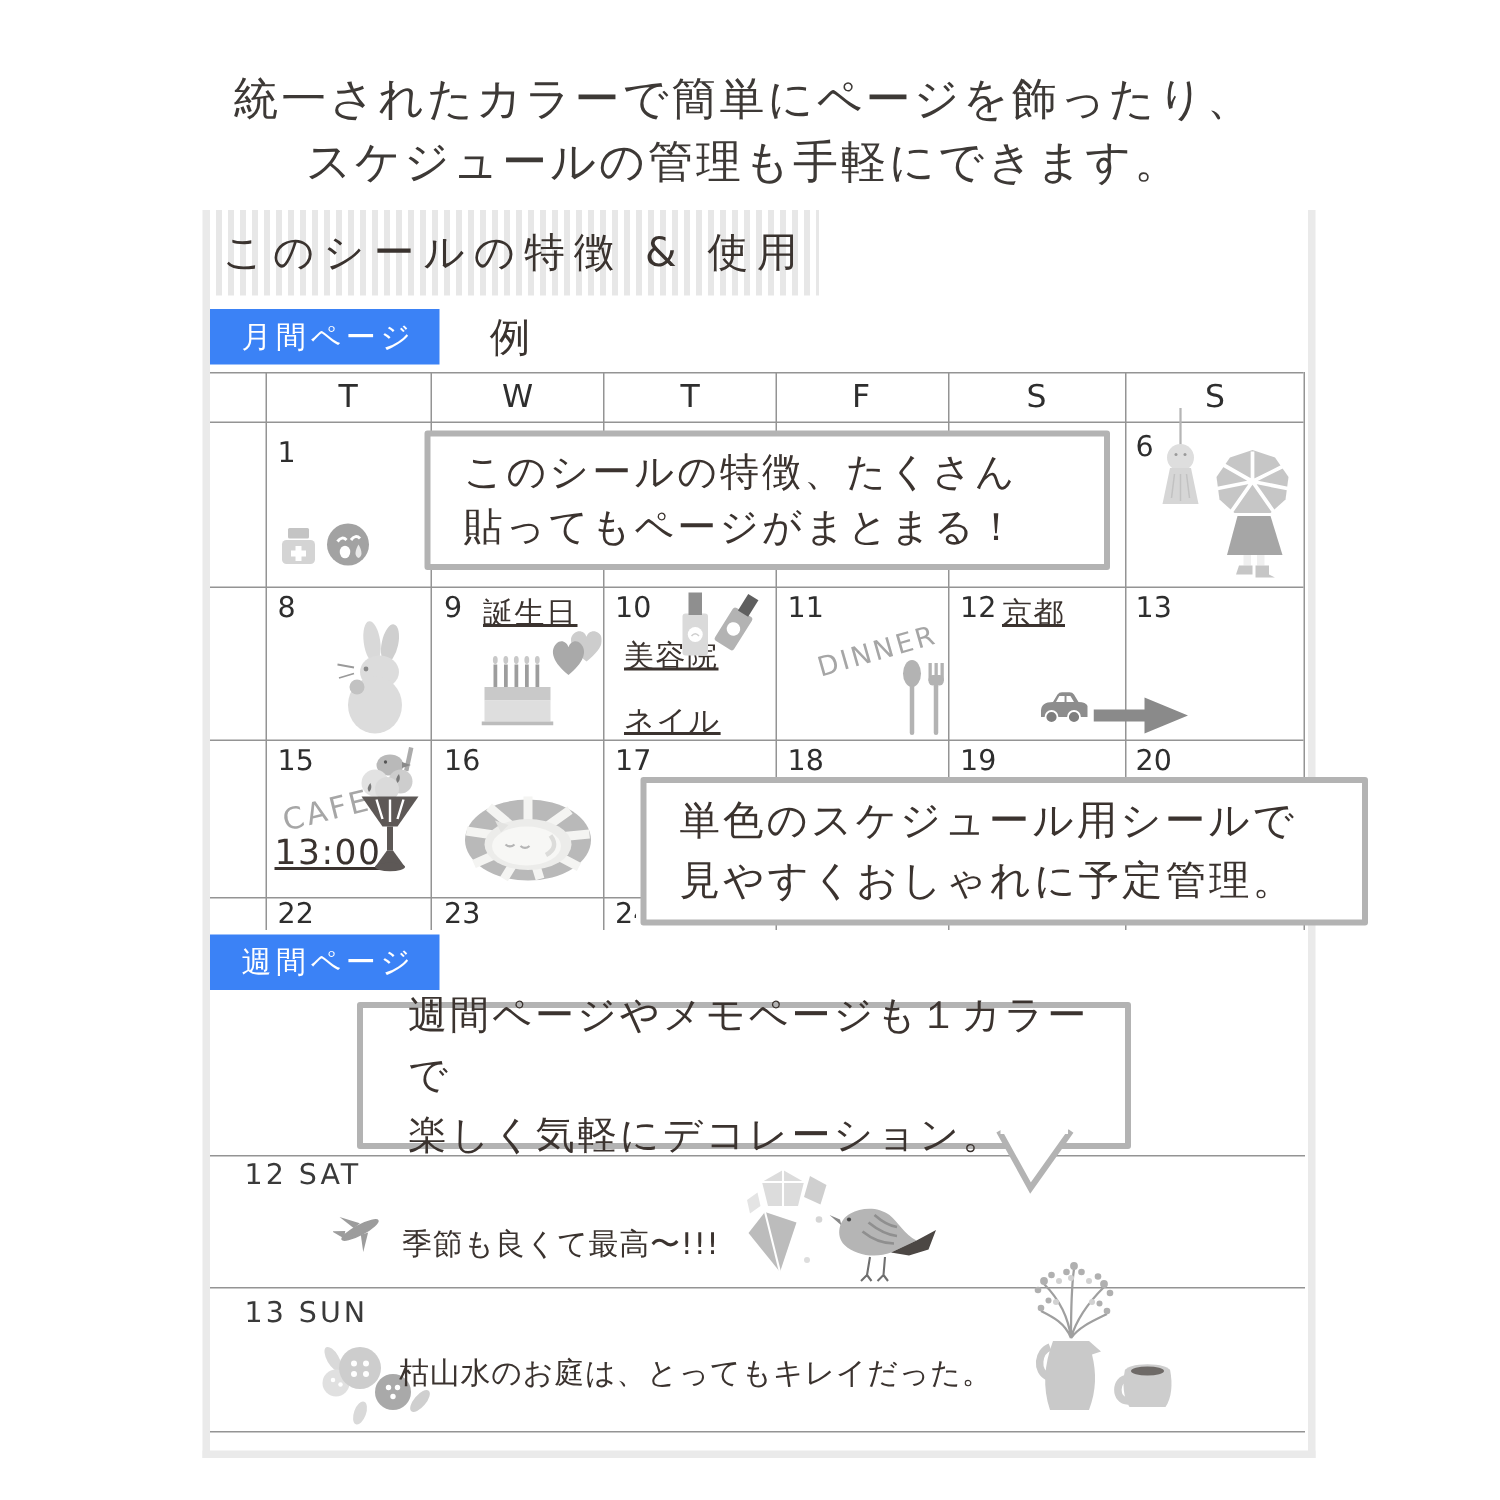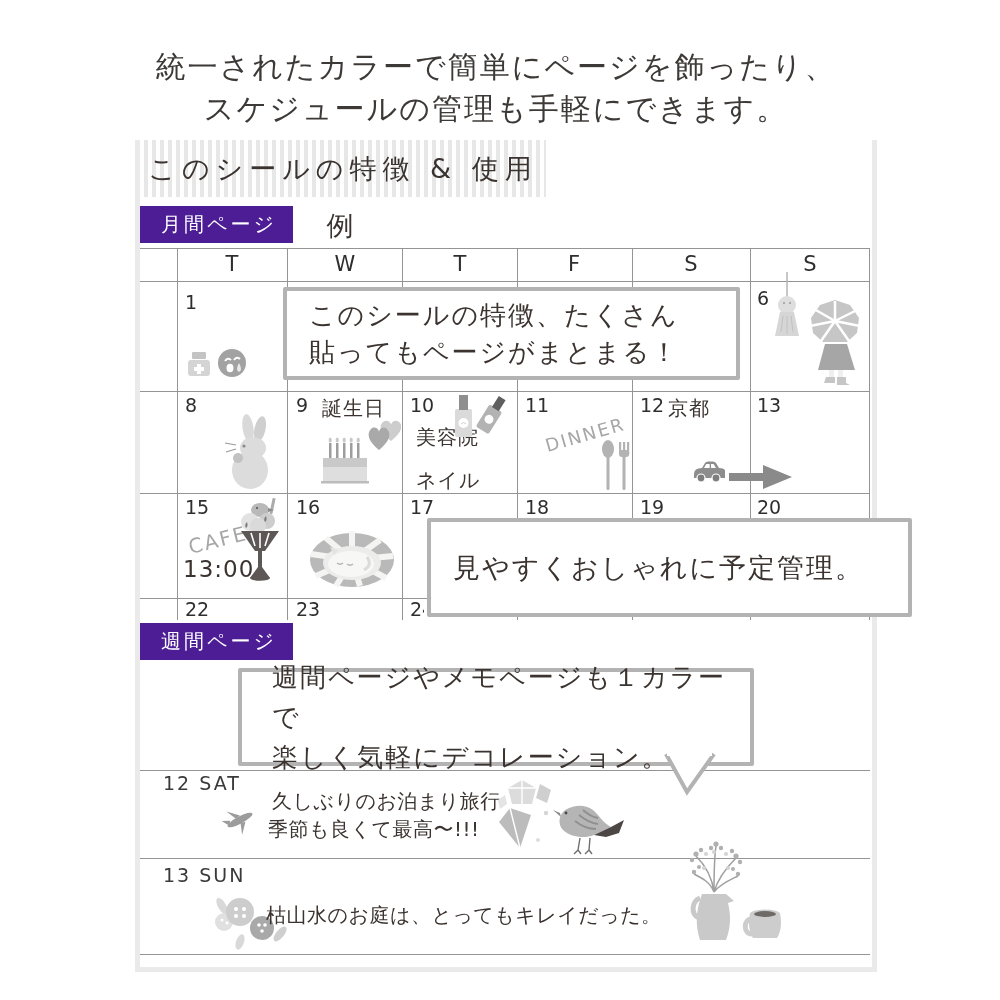--- a/index.html
+++ b/index.html
@@ -6,27 +6,27 @@
   .page{position:relative;width:1000px;height:1000px;background:#fff;overflow:hidden;
         font-family:"DejaVu Sans","Liberation Sans",sans-serif;color:#3b332f;}
   .abs{position:absolute;}
   .heading{position:absolute;top:26px;left:0;width:992px;text-align:center;
            font-size:30px;line-height:42px;letter-spacing:2px;color:#3d3936;margin-top:20px;}
   .frame{position:absolute;left:135px;top:140px;width:732px;height:827px;
          border:5px solid #eaeaea;border-top:none;background:#fff;}
   .stripeTitle{position:absolute;left:140px;top:140px;width:406px;height:57px;
       background:repeating-linear-gradient(90deg,#ffffff 0 4px,#e7e7e7 4px 8px);
       font-size:27px;letter-spacing:6px;color:#3a332f;line-height:57px;text-align:center;}
-  .badge{position:absolute;left:140px;width:153px;height:37px;background:#4c1d95;
+  .badge{position:absolute;left:140px;width:153px;height:37px;background:#3b82f6;
          color:#fff;font-size:20px;letter-spacing:3px;line-height:37px;padding-left:21px;box-sizing:border-box;}
   .hl{position:absolute;height:1px;background:#949494;}
   .vl{position:absolute;width:1px;background:#949494;}
   .wd{position:absolute;top:252px;font-size:21px;color:#2e2e2e;transform:translateX(-50%);}
   .date{position:absolute;font-size:19px;color:#2e2e2e;}
-  .note{position:absolute;font-size:20px;letter-spacing:1px;color:#3b332f;}
+  .note{position:absolute;font-size:20px;letter-spacing:1px;color:#3b332f;text-decoration:underline;}
   .gnote{position:absolute;font-size:18px;letter-spacing:2px;color:#a6a6a6;}
   .bubble{position:absolute;background:#fff;border:4px solid #b3b3b3;border-radius:2px;
           display:flex;flex-direction:column;justify-content:center;z-index:4;color:#3b332f;}
   .b1{left:283px;top:287px;width:427px;height:85px;font-size:26px;line-height:37px;letter-spacing:2px;padding-left:22px;}
   .b2{left:427px;top:518px;width:455px;height:91px;font-size:27px;line-height:40px;letter-spacing:2px;padding-left:22px;}
   .b3{left:238px;top:668px;width:478px;height:90px;font-size:26px;line-height:40px;letter-spacing:2px;padding-left:30px;}
   .wlabel{position:absolute;font-size:19px;letter-spacing:2px;color:#3a3a3a;}
   .wtext{position:absolute;font-size:20px;letter-spacing:0.5px;color:#3b332f;}
   .clip24{width:14px;overflow:hidden;white-space:nowrap;}
   svg{display:block;}
@@ -243,20 +243,21 @@
           <path d="M56,46 q9,-5 3,-13" stroke="#dcdcda" stroke-width="3" fill="none"></path>
         </svg>
     </div>
   </div>
 
   <div class="bubble b1">
     <div>このシールの特徴、たくさん</div>
     <div>貼ってもページがまとまる！</div>
   </div>
   <div class="bubble b2">
+    <div>単色のスケジュール用シールで</div>
     <div>見やすくおしゃれに予定管理。</div>
   </div>
 
   <div class="badge" style="top:623px">週間ページ</div>
 
   <div class="hl" style="left:140px;top:770px;width:730px"></div>
   <div class="hl" style="left:140px;top:858px;width:730px"></div>
   <div class="hl" style="left:140px;top:954px;width:730px"></div>
 
   <div class="bubble b3">
@@ -275,21 +276,20 @@
   <div class="abs" style="left:222px;top:800px">
     <svg width="36" height="40">
         <g transform="rotate(-28 18 20)" fill="#9c9c9c">
           <ellipse cx="18" cy="20" rx="14" ry="3.6"></ellipse>
           <polygon points="6,20 1,12 9,16"></polygon>
           <polygon points="15,17 10,6 20,16"></polygon>
           <polygon points="17,23 13,34 22,24"></polygon>
         </g>
       </svg>
   </div>
-  <span class="wtext" style="left:272px;top:788px">久しぶりのお泊まり旅行</span>
   <span class="wtext" style="left:268px;top:816px">季節も良くて最高〜!!!</span>
   <div class="abs" style="left:494px;top:778px">
     <svg width="62" height="76">
         <polygon points="28,2 42,10 38,26 18,26 14,10" fill="#dcdcdc"></polygon>
         <path d="M28,2 L28,26 M14,10 L42,10" stroke="#fff" stroke-width="1.4" fill="none"></path>
         <polygon points="16,30 37,37 26,70 5,44" fill="#bcbcbc"></polygon>
         <path d="M16,30 L26,70" stroke="#fff" stroke-width="1.4" fill="none"></path>
         <polygon points="46,6 57,12 53,25 42,20" fill="#cfcfcf"></polygon>
         <polygon points="4,22 11,17 13,26 6,31" fill="#e4e4e4"></polygon>
         <circle cx="52" cy="35" r="2.2" fill="#d5d5d5"></circle>

